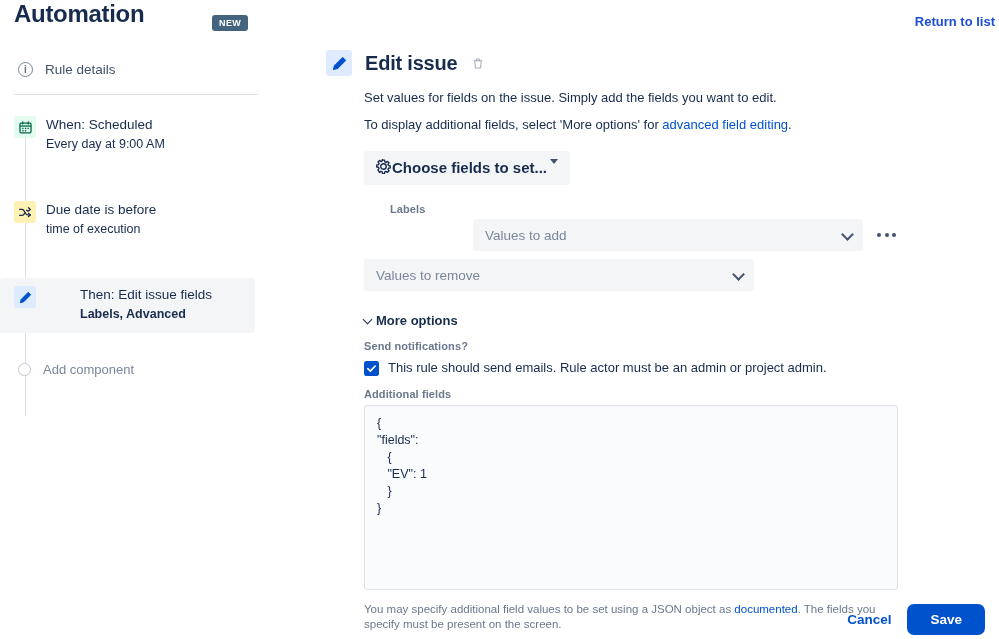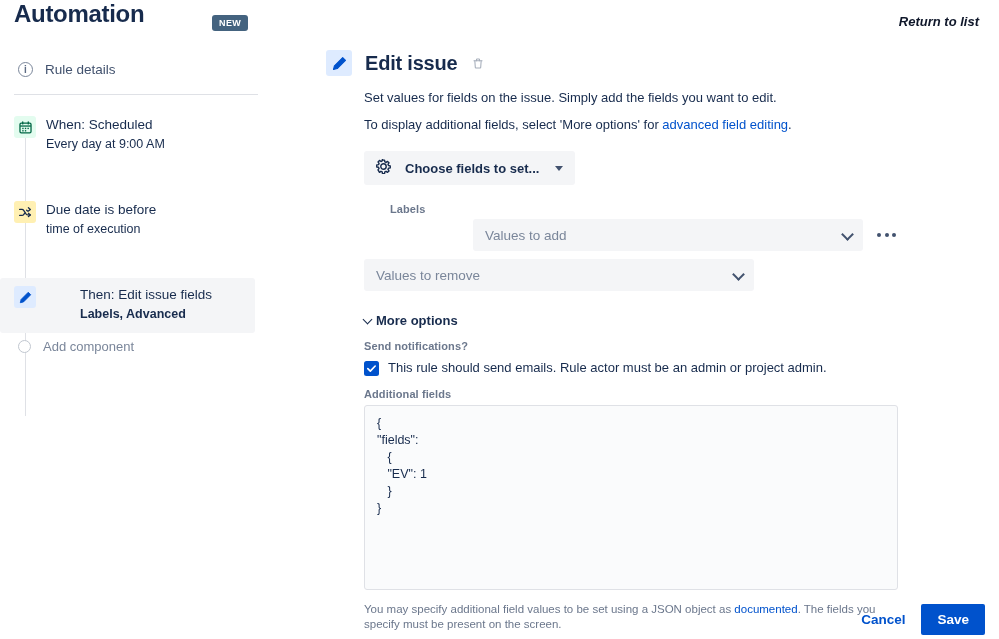--- a/index.html
+++ b/index.html
@@ -19,24 +19,23 @@
     font-size: 24px; font-weight: 700; letter-spacing: -0.3px;
     color: #172B4D;
   }
   .new-badge {
     position: absolute; left: 212px; top: 15px;
     background: #44637f; color: #ffffff;
     font-size: 9px; font-weight: 700; letter-spacing: 0.4px;
     padding: 3px 7px 3px 7px; border-radius: 3px;
   }
   .return-link {
-    position: absolute; right: 20px; top: 14px;
-    color: #0f172a; font-size: 13px; font-weight: 700;
-    cursor: pointer;
-    font-style: italic;
+    position: absolute; right: 4px; top: 14px;
+    color: #1d4ed8; font-size: 13px; font-weight: 700;
+    cursor: pointer;
   }
 
   
   .sidebar {
     position: absolute; left: 0; top: 56px;
     width: 300px; height: 340px;
   }
   .rule-details {
     position: relative;
     display: flex; align-items: center; gap: 12px;
@@ -77,21 +76,21 @@
   .node-icon.condition { background: #FFF0B3; }
   .node-icon.action { background: #DEEBFF; }
   .node-text { padding-top: 0px; }
   .node-title { font-size: 13.5px; color: #172B4D; line-height: 18px; }
   .node-sub { font-size: 12.5px; color: #172B4D; line-height: 18px; margin-top: 1px; }
   .node-sub.bold { font-weight: 700; }
 
   .add-component {
     position: relative;
     display: flex; align-items: center; gap: 12px;
-    padding: 6px 0 6px 18px; margin-top: 0;
+    padding: 6px 0 6px 18px; margin-top: 23px;
     cursor: pointer;
   }
   .add-dot {
     width: 13px; height: 13px; border-radius: 50%;
     border: 1.4px solid #C1C7D0; background: #ffffff;
     position: relative; z-index: 2; flex: 0 0 13px;
   }
   .add-label { font-size: 13px; color: #7A869A; }
 
   
@@ -110,24 +109,24 @@
   .desc {
     margin-left: 38px; margin-top: 12px;
     font-size: 13px; color: #172B4D; line-height: 20px;
   }
   .desc + .desc { margin-top: 7px; }
   .link { color: #0052CC; text-decoration: none; cursor: pointer; }
 
   .form { margin-left: 38px; margin-top: 16px; width: 536px; }
 
   .choose-fields {
-    display: inline-flex; align-items: center; gap: 14px;
+    display: inline-flex; align-items: flex-start; gap: 1px;
     background: #F4F5F7; border: none; border-radius: 3px;
     padding: 8px 12px 8px 12px;
-    font-size: 13px; font-weight: 700; color: #172B4D;
+    font-size: 15px; font-weight: 700; color: #172B4D;
     cursor: pointer;
   }
   .chev {
     width: 0; height: 0; border-left: 4.5px solid transparent;
     border-right: 4.5px solid transparent; border-top: 5px solid #42526E;
     margin-left: 2px;
   }
 
   .field-label {
     font-size: 11px; font-weight: 700; color: #6B778C;
@@ -209,23 +208,23 @@
     position: absolute; right: 14px; bottom: 4px;
     display: flex; align-items: center; gap: 12px;
   }
   .btn-cancel {
     background: transparent; border: none;
     font-size: 13.5px; font-weight: 700; color: #0052CC;
     cursor: pointer; padding: 6px 4px;
     font-family: "Liberation Sans", sans-serif;
   }
   .btn-save {
-    background: #0052CC; border: none; border-radius: 2px;
+    background: #0052CC; border: none; border-radius: 7px;
     font-size: 13.5px; font-weight: 700; color: #ffffff;
-    padding: 8px 16px; cursor: pointer;
+    padding: 8px 23px; cursor: pointer;
     font-family: "Liberation Sans", sans-serif;
   }
 </style>
 </head>
 <body>
 
 <div class="page">
 
   <div class="app-title">Automation</div>
   <div class="new-badge">NEW</div>

